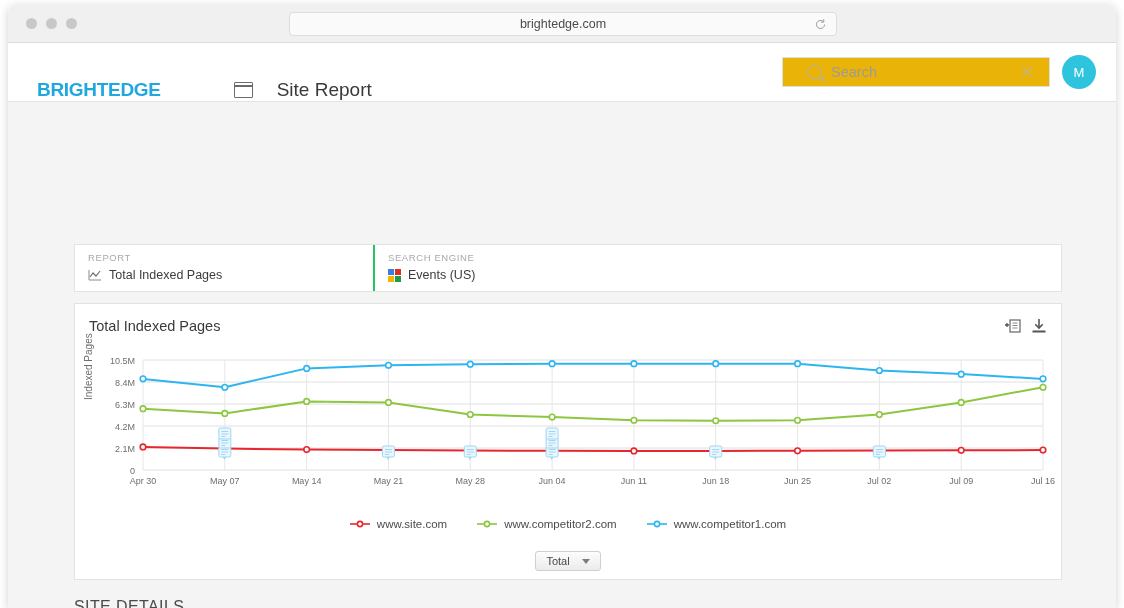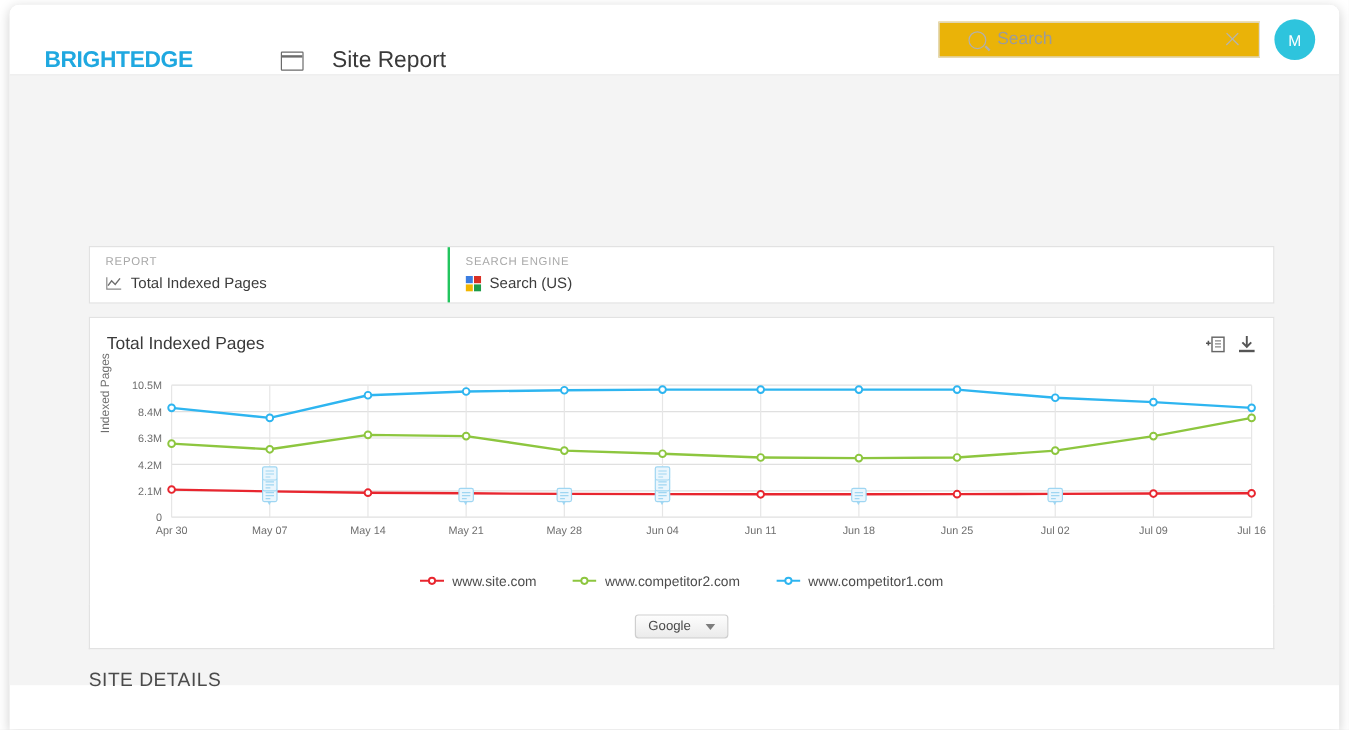--- a/index.html
+++ b/index.html
@@ -98,21 +98,21 @@
   .plot-wrap{position:absolute;left:0;top:46px;width:986px;height:150px;}
   .ylabel{
     position:absolute;left:8px;top:50px;font-size:10px;color:#6e6e6e;
     transform:rotate(-90deg);transform-origin:left top;white-space:nowrap;
   }
   svg.plot{display:block;}
   .legend{
     position:absolute;left:0;right:0;bottom:14px;display:flex;
     justify-content:center;gap:30px;font-size:11.5px;color:#4c4c4c;
   }
-  .lg{display:flex;gap:7px;cursor:pointer;}
+  .lg{display:flex;align-items:center;gap:7px;cursor:pointer;}
   .lg .swatch{width:20px;height:10px;position:relative;flex:none;}
   
   .eventsbar{
     position:absolute;left:66px;top:441px;width:986px;height:36px;
     background:#fff;border:1px solid #e2e2e2;border-top:none;
     display:flex;align-items:center;justify-content:center;
   }
   .eventsbtn{
     border:1px solid #cfcfcf;border-radius:3px;
     background:linear-gradient(#fdfdfd,#ebebeb);
@@ -120,20 +120,36 @@
     cursor:pointer;
   }
   
   .sd-title{position:absolute;left:66px;top:496px;font-size:16px;color:#4b4b4b;letter-spacing:.4px;}
 </style>
 </head>
 <body>
 
 <div class="browser">
 
+  <div class="chrome">
+    <div class="dots">
+      <span class="dot"></span>
+      <span class="dot"></span>
+      <span class="dot"></span>
+    </div>
+    <div class="urlbar">
+      <span class="url">brightedge.com</span>
+      <span class="reload">
+        <svg viewBox="0 0 16 16" width="13" height="13">
+            <path d="M13 8a5 5 0 1 1-1.6-3.7" fill="none" stroke="#9a9a9a" stroke-width="1.2"></path>
+            <path d="M12 1.4V5H8.5" fill="none" stroke="#9a9a9a" stroke-width="1.2"></path>
+          </svg>
+      </span>
+    </div>
+  </div>
 
   <div class="appheader">
     <div class="logo">BRIGHTEDGE</div>
     <div class="pagetitle">
       <span class="win-icon"></span>
       <span>Site Report</span>
     </div>
     <div class="hdr-right">
       <div class="searchbox">
         <span class="mag"></span>
@@ -164,21 +180,21 @@
         <div class="flabel">SEARCH ENGINE</div>
         <div class="fvalue">
           <span class="gicon">
             <svg viewBox="0 0 13 13" width="13" height="13">
               <rect x="0" y="0" width="6" height="6" fill="#3b7de0"></rect>
               <rect x="7" y="0" width="6" height="6" fill="#d93025"></rect>
               <rect x="0" y="7" width="6" height="6" fill="#f2b600"></rect>
               <rect x="7" y="7" width="6" height="6" fill="#1e9c4a"></rect>
             </svg>
           </span>
-          <span>Search (US)</span>
+          <span>Events (US)</span>
         </div>
       </div>
     </div>
 
     <div class="card chartcard">
       <div class="chart-title">Total Indexed Pages</div>
       <div class="chart-icons">
         <span class="ic">
           <svg viewBox="0 0 16 16" width="16" height="16">
             <rect x="5" y="2" width="10" height="12" fill="none" stroke="#666" stroke-width="1.2"></rect>
@@ -348,21 +364,21 @@
                 <circle cx="10" cy="5" r="2.6" fill="#fff" stroke="#2eb5f0" stroke-width="1.6"></circle>
               </svg>
           </span>
           <span>www.competitor1.com</span>
         </div>
       </div>
     </div>
 
     <div class="eventsbar">
       <div class="eventsbtn">
-        <span>Google</span>
+        <span>Total</span>
         <span class="caret"></span>
       </div>
     </div>
 
     <div class="sd-title">SITE DETAILS</div>
 
   </div>
 </div>
 
 </body></html>

